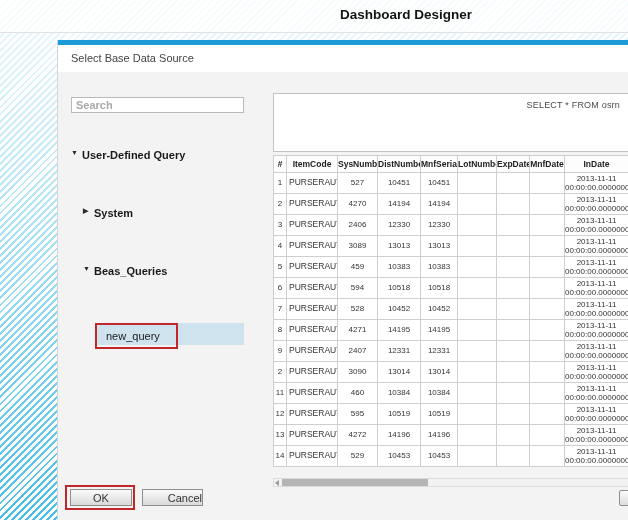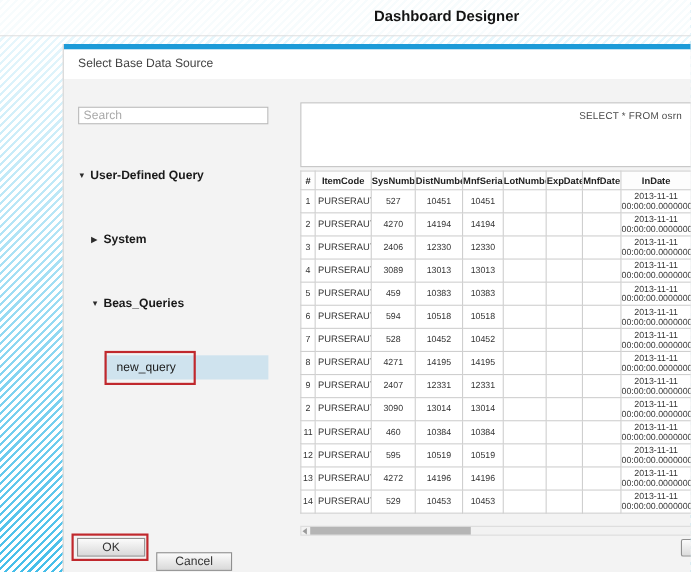--- a/index.html
+++ b/index.html
@@ -34,31 +34,31 @@
   .dialog-header {
     height: 27px; background: #ffffff; line-height: 27px;
     padding-left: 13px; font-size: 11px; color: #444;
   }
   .dialog-body { position: absolute; left: 0; top: 32px; right: 0; bottom: 0; background: #f3f3f3; }
 
   
   .left-panel { position: absolute; left: 13px; top: 23px; width: 173px; }
   .search-input {
     width: 173px; height: 16px; border: 1px solid #b9b9b9; background: #fff;
-    font-family: "Liberation Sans", sans-serif; font-size: 11px; padding: 0 4px; color: #333;
+    font-family: "Liberation Sans", sans-serif; font-size: 11px; padding: 0 4px; color: #333; font-weight: bold;
   }
   .search-input::placeholder { color: #a9a9a9; }
   .tree { margin-top: 2px; }
-  .tree-item { display: flex; align-items: center; height: 22px; font-size: 11px; font-weight: bold; color: #1a1a1a; cursor: default; margin-top: 36px; }
+  .tree-item { display: flex; align-items: flex-start; height: 22px; font-size: 11px; font-weight: bold; color: #1a1a1a; cursor: default; margin-top: 36px; }
   .tree-item.lvl1 { margin-left: 12px; }
   .tree-item.lvl2 { margin-left: 24px; font-weight: normal; }
   .tree-item.selected { background: #cfe3ee; }
   .tw { width: 11px; font-size: 7px; color: #2b2b2b; flex: 0 0 11px; }
   .annotation-box {
-    display: inline-flex; align-items: center; height: 31px;
+    display: inline-flex; align-items: center; height: 26px;
     border: 2px solid var(--annotation); padding: 0 16px 0 9px;
   }
 
   
   .right-panel { position: absolute; left: 215px; top: 0; width: 356px; height: 100%; }
   .sql-box {
     position: absolute; left: 0; top: 21px; width: 356px; height: 59px;
     background: #fff; border: 1px solid #c3c3c3; padding: 6px 8px;
     font-size: 9px; color: #4a4a4a; letter-spacing: 0.2px; white-space: pre-wrap; text-align: right;
   }
@@ -97,21 +97,21 @@
     background: linear-gradient(#fbfbfb, #dcdcdc); border: 1px solid #8f8f8f; border-radius: 2px;
   }
 
   
   .btn {
     position: absolute; height: 17px; font-family: "Liberation Sans", sans-serif;
     font-size: 11px; color: #333; text-align: center; line-height: 14px;
     background: linear-gradient(#fbfbfb, #d9d9d9); border: 1px solid #8f8f8f; border-radius: 0;
   }
   .ok-btn { left: 12px; top: 417px; width: 62px; }
-  .cancel-btn { left: 84px; top: 430px; width: 69px; }
+  .cancel-btn { left: 84px; top: 417px; width: 61px; text-align: right; }
   .ok-annotation {
     position: absolute; left: 7px; top: 413px; width: 70px; height: 25px;
     border: 2px solid var(--annotation); pointer-events: none;
   }
 </style>
 </head>
 <body>
 
 <div class="top-band"></div>
 <div class="app-title">Dashboard Designer</div>

